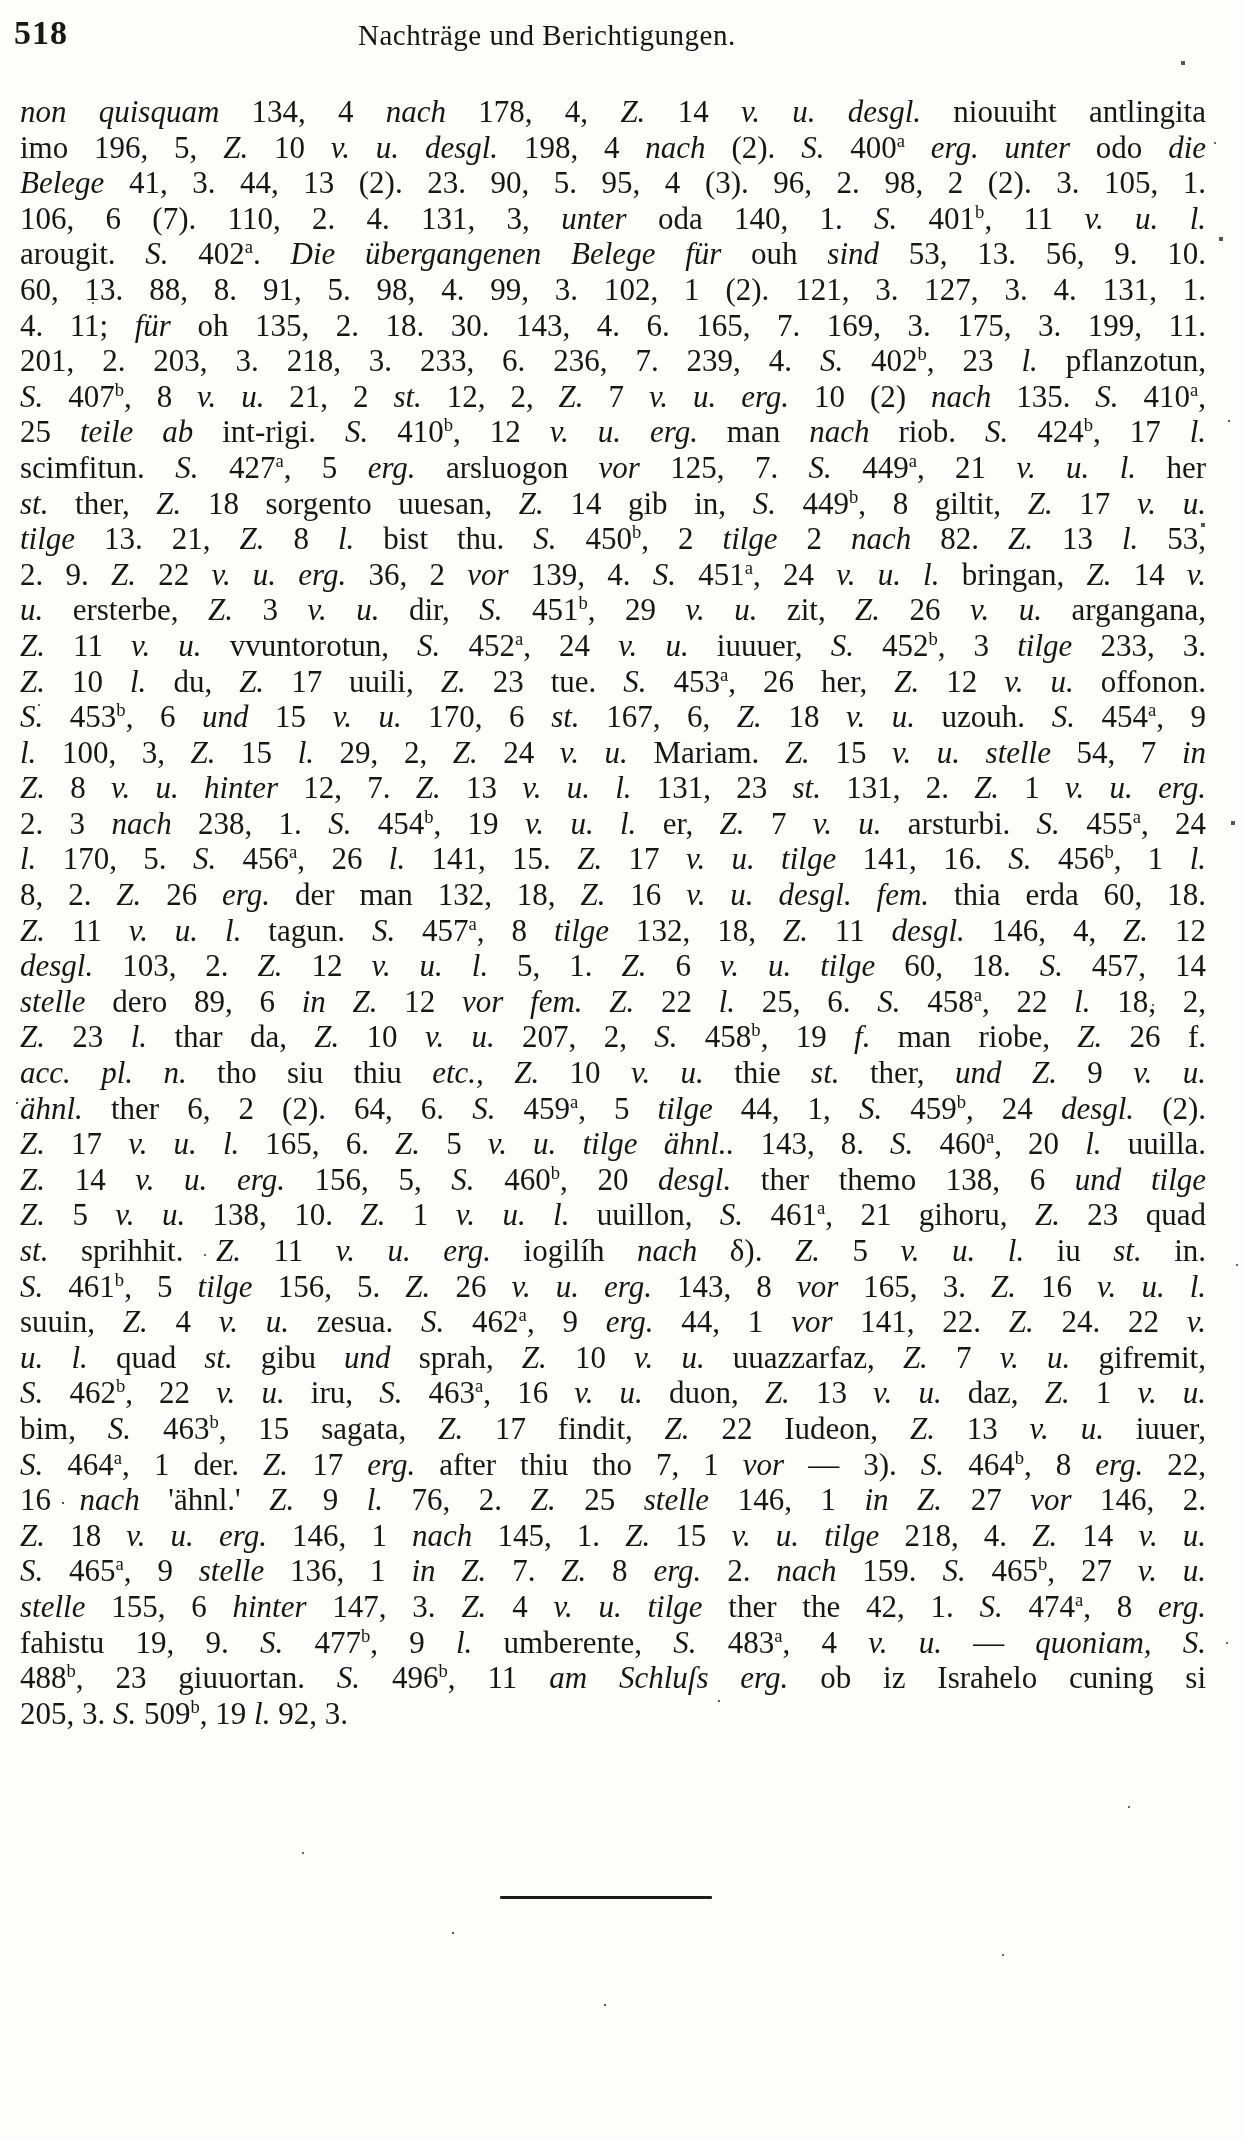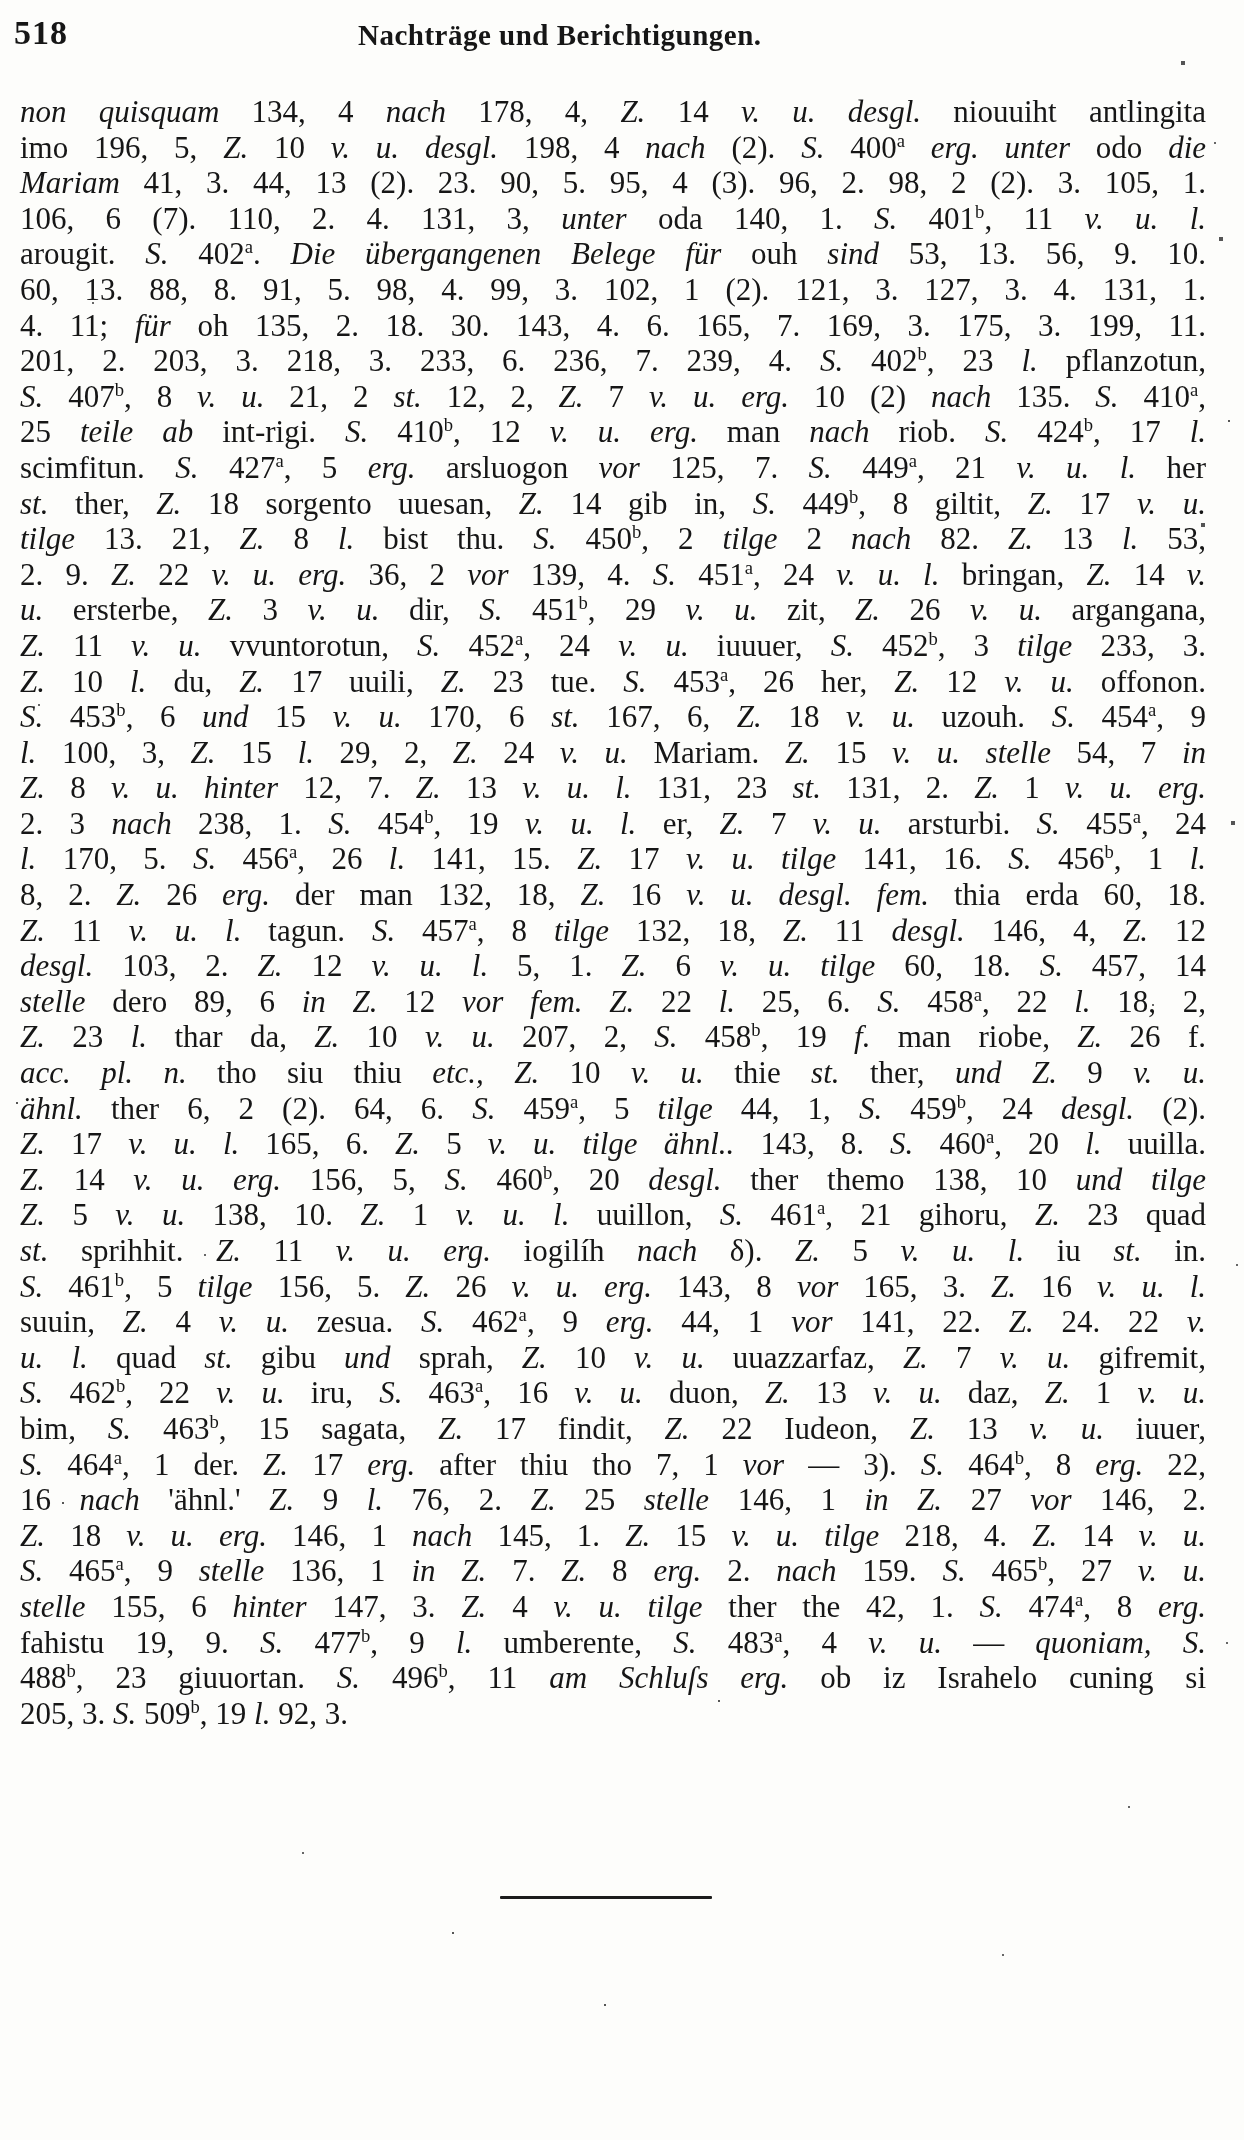--- a/index.html
+++ b/index.html
@@ -8,21 +8,21 @@
     background:#fdfdfb;color:#161616;
     font-family:"Liberation Serif","DejaVu Serif",serif;
   }
   .page{position:absolute;inset:0;}
   .page-number{
     position:absolute;left:14px;top:14px;
     font-size:34px;font-weight:bold;letter-spacing:1px;
   }
   .page-title{
     position:absolute;left:358px;top:19px;white-space:nowrap;
-    font-size:29px;font-weight:bold;letter-spacing:0.5px;
+    font-size:29px;font-weight:normal;letter-spacing:0.5px;
   }
   .text-block{
     position:absolute;left:20px;top:94px;width:1186px;
     font-size:31px;line-height:35.6px;
   }
   .line{
     height:35.6px;white-space:nowrap;overflow:visible;
     text-align:justify;text-align-last:justify;text-justify:inter-word;
   }
   .line.last{text-align-last:left;}
@@ -47,21 +47,21 @@
 </head>
 <body>
 
 <div class="page">
   <div class="speckles"></div>
   <div class="page-number">518</div>
   <div class="page-title">Nachträge und Berichtigungen.</div>
   <div class="text-block">
       <div class="line"><span class="seg-i">non quisquam </span><span class="seg-r">134, 4 </span><span class="seg-i">nach </span><span class="seg-r">178, 4, </span><span class="seg-i">Z. </span><span class="seg-r">14 </span><span class="seg-i">v. u. desgl. </span><span class="seg-r">niouuiht antlingita</span></div>
       <div class="line"><span class="seg-r">imo 196, 5, </span><span class="seg-i">Z. </span><span class="seg-r">10 </span><span class="seg-i">v. u. desgl. </span><span class="seg-r">198, 4 </span><span class="seg-i">nach </span><span class="seg-r">(2). </span><span class="seg-i">S. </span><span class="seg-r">400</span><span class="seg-s">a</span><span class="seg-r"> </span><span class="seg-i">erg. unter </span><span class="seg-r">odo </span><span class="seg-i">die</span></div>
-      <div class="line"><span class="seg-i">Mariam </span><span class="seg-r">41, 3. 44, 13 (2). 23. 90, 5. 95, 4 (3). 96, 2. 98, 2 (2). 3. 105, 1.</span></div>
+      <div class="line"><span class="seg-i">Belege </span><span class="seg-r">41, 3. 44, 13 (2). 23. 90, 5. 95, 4 (3). 96, 2. 98, 2 (2). 3. 105, 1.</span></div>
       <div class="line"><span class="seg-r">106, 6 (7). 110, 2. 4. 131, 3, </span><span class="seg-i">unter </span><span class="seg-r">oda 140, 1. </span><span class="seg-i">S. </span><span class="seg-r">401</span><span class="seg-s">b</span><span class="seg-r">, 11 </span><span class="seg-i">v. u. l.</span></div>
       <div class="line"><span class="seg-r">arougit. </span><span class="seg-i">S. </span><span class="seg-r">402</span><span class="seg-s">a</span><span class="seg-r">. </span><span class="seg-i">Die übergangenen Belege für </span><span class="seg-r">ouh </span><span class="seg-i">sind </span><span class="seg-r">53, 13. 56, 9. 10.</span></div>
       <div class="line"><span class="seg-r">60, 13. 88, 8. 91, 5. 98, 4. 99, 3. 102, 1 (2). 121, 3. 127, 3. 4. 131, 1.</span></div>
       <div class="line"><span class="seg-r">4. 11; </span><span class="seg-i">für </span><span class="seg-r">oh 135, 2. 18. 30. 143, 4. 6. 165, 7. 169, 3. 175, 3. 199, 11.</span></div>
       <div class="line"><span class="seg-r">201, 2. 203, 3. 218, 3. 233, 6. 236, 7. 239, 4. </span><span class="seg-i">S. </span><span class="seg-r">402</span><span class="seg-s">b</span><span class="seg-r">, 23 </span><span class="seg-i">l. </span><span class="seg-r">pflanzotun,</span></div>
       <div class="line"><span class="seg-i">S. </span><span class="seg-r">407</span><span class="seg-s">b</span><span class="seg-r">, 8 </span><span class="seg-i">v. u. </span><span class="seg-r">21, 2 </span><span class="seg-i">st. </span><span class="seg-r">12, 2, </span><span class="seg-i">Z. </span><span class="seg-r">7 </span><span class="seg-i">v. u. erg. </span><span class="seg-r">10 (2) </span><span class="seg-i">nach </span><span class="seg-r">135. </span><span class="seg-i">S. </span><span class="seg-r">410</span><span class="seg-s">a</span><span class="seg-r">,</span></div>
       <div class="line"><span class="seg-r">25 </span><span class="seg-i">teile ab </span><span class="seg-r">int-rigi. </span><span class="seg-i">S. </span><span class="seg-r">410</span><span class="seg-s">b</span><span class="seg-r">, 12 </span><span class="seg-i">v. u. erg. </span><span class="seg-r">man </span><span class="seg-i">nach </span><span class="seg-r">riob. </span><span class="seg-i">S. </span><span class="seg-r">424</span><span class="seg-s">b</span><span class="seg-r">, 17 </span><span class="seg-i">l.</span></div>
       <div class="line"><span class="seg-r">scimfitun. </span><span class="seg-i">S. </span><span class="seg-r">427</span><span class="seg-s">a</span><span class="seg-r">, 5 </span><span class="seg-i">erg. </span><span class="seg-r">arsluogon </span><span class="seg-i">vor </span><span class="seg-r">125, 7. </span><span class="seg-i">S. </span><span class="seg-r">449</span><span class="seg-s">a</span><span class="seg-r">, 21 </span><span class="seg-i">v. u. l. </span><span class="seg-r">her</span></div>
       <div class="line"><span class="seg-i">st. </span><span class="seg-r">ther, </span><span class="seg-i">Z. </span><span class="seg-r">18 sorgento uuesan, </span><span class="seg-i">Z. </span><span class="seg-r">14 gib in, </span><span class="seg-i">S. </span><span class="seg-r">449</span><span class="seg-s">b</span><span class="seg-r">, 8 giltit, </span><span class="seg-i">Z. </span><span class="seg-r">17 </span><span class="seg-i">v. u.</span></div>
       <div class="line"><span class="seg-i">tilge </span><span class="seg-r">13. 21, </span><span class="seg-i">Z. </span><span class="seg-r">8 </span><span class="seg-i">l. </span><span class="seg-r">bist thu. </span><span class="seg-i">S. </span><span class="seg-r">450</span><span class="seg-s">b</span><span class="seg-r">, 2 </span><span class="seg-i">tilge </span><span class="seg-r">2 </span><span class="seg-i">nach </span><span class="seg-r">82. </span><span class="seg-i">Z. </span><span class="seg-r">13 </span><span class="seg-i">l. </span><span class="seg-r">53,</span></div>
@@ -75,21 +75,21 @@
       <div class="line"><span class="seg-r">2. 3 </span><span class="seg-i">nach </span><span class="seg-r">238, 1. </span><span class="seg-i">S. </span><span class="seg-r">454</span><span class="seg-s">b</span><span class="seg-r">, 19 </span><span class="seg-i">v. u. l. </span><span class="seg-r">er, </span><span class="seg-i">Z. </span><span class="seg-r">7 </span><span class="seg-i">v. u. </span><span class="seg-r">arsturbi. </span><span class="seg-i">S. </span><span class="seg-r">455</span><span class="seg-s">a</span><span class="seg-r">, 24</span></div>
       <div class="line"><span class="seg-i">l. </span><span class="seg-r">170, 5. </span><span class="seg-i">S. </span><span class="seg-r">456</span><span class="seg-s">a</span><span class="seg-r">, 26 </span><span class="seg-i">l. </span><span class="seg-r">141, 15. </span><span class="seg-i">Z. </span><span class="seg-r">17 </span><span class="seg-i">v. u. tilge </span><span class="seg-r">141, 16. </span><span class="seg-i">S. </span><span class="seg-r">456</span><span class="seg-s">b</span><span class="seg-r">, 1 </span><span class="seg-i">l.</span></div>
       <div class="line"><span class="seg-r">8, 2. </span><span class="seg-i">Z. </span><span class="seg-r">26 </span><span class="seg-i">erg. </span><span class="seg-r">der man 132, 18, </span><span class="seg-i">Z. </span><span class="seg-r">16 </span><span class="seg-i">v. u. desgl. fem. </span><span class="seg-r">thia erda 60, 18.</span></div>
       <div class="line"><span class="seg-i">Z. </span><span class="seg-r">11 </span><span class="seg-i">v. u. l. </span><span class="seg-r">tagun. </span><span class="seg-i">S. </span><span class="seg-r">457</span><span class="seg-s">a</span><span class="seg-r">, 8 </span><span class="seg-i">tilge </span><span class="seg-r">132, 18, </span><span class="seg-i">Z. </span><span class="seg-r">11 </span><span class="seg-i">desgl. </span><span class="seg-r">146, 4, </span><span class="seg-i">Z. </span><span class="seg-r">12</span></div>
       <div class="line"><span class="seg-i">desgl. </span><span class="seg-r">103, 2. </span><span class="seg-i">Z. </span><span class="seg-r">12 </span><span class="seg-i">v. u. l. </span><span class="seg-r">5, 1. </span><span class="seg-i">Z. </span><span class="seg-r">6 </span><span class="seg-i">v. u. tilge </span><span class="seg-r">60, 18. </span><span class="seg-i">S. </span><span class="seg-r">457, 14</span></div>
       <div class="line"><span class="seg-i">stelle </span><span class="seg-r">dero 89, 6 </span><span class="seg-i">in </span><span class="seg-i">Z. </span><span class="seg-r">12 </span><span class="seg-i">vor fem. </span><span class="seg-i">Z. </span><span class="seg-r">22 </span><span class="seg-i">l. </span><span class="seg-r">25, 6. </span><span class="seg-i">S. </span><span class="seg-r">458</span><span class="seg-s">a</span><span class="seg-r">, 22 </span><span class="seg-i">l. </span><span class="seg-r">18, 2,</span></div>
       <div class="line"><span class="seg-i">Z. </span><span class="seg-r">23 </span><span class="seg-i">l. </span><span class="seg-r">thar da, </span><span class="seg-i">Z. </span><span class="seg-r">10 </span><span class="seg-i">v. u. </span><span class="seg-r">207, 2, </span><span class="seg-i">S. </span><span class="seg-r">458</span><span class="seg-s">b</span><span class="seg-r">, 19 </span><span class="seg-i">f. </span><span class="seg-r">man riobe, </span><span class="seg-i">Z. </span><span class="seg-r">26 f.</span></div>
       <div class="line"><span class="seg-i">acc. pl. n. </span><span class="seg-r">tho siu thiu </span><span class="seg-i">etc., </span><span class="seg-i">Z. </span><span class="seg-r">10 </span><span class="seg-i">v. u. </span><span class="seg-r">thie </span><span class="seg-i">st. </span><span class="seg-r">ther, </span><span class="seg-i">und </span><span class="seg-i">Z. </span><span class="seg-r">9 </span><span class="seg-i">v. u.</span></div>
       <div class="line"><span class="seg-i">ähnl. </span><span class="seg-r">ther 6, 2 (2). 64, 6. </span><span class="seg-i">S. </span><span class="seg-r">459</span><span class="seg-s">a</span><span class="seg-r">, 5 </span><span class="seg-i">tilge </span><span class="seg-r">44, 1, </span><span class="seg-i">S. </span><span class="seg-r">459</span><span class="seg-s">b</span><span class="seg-r">, 24 </span><span class="seg-i">desgl. </span><span class="seg-r">(2).</span></div>
       <div class="line"><span class="seg-i">Z. </span><span class="seg-r">17 </span><span class="seg-i">v. u. l. </span><span class="seg-r">165, 6. </span><span class="seg-i">Z. </span><span class="seg-r">5 </span><span class="seg-i">v. u. tilge ähnl.. </span><span class="seg-r">143, 8. </span><span class="seg-i">S. </span><span class="seg-r">460</span><span class="seg-s">a</span><span class="seg-r">, 20 </span><span class="seg-i">l. </span><span class="seg-r">uuilla.</span></div>
-      <div class="line"><span class="seg-i">Z. </span><span class="seg-r">14 </span><span class="seg-i">v. u. erg. </span><span class="seg-r">156, 5, </span><span class="seg-i">S. </span><span class="seg-r">460</span><span class="seg-s">b</span><span class="seg-r">, 20 </span><span class="seg-i">desgl. </span><span class="seg-r">ther themo 138, 10 </span><span class="seg-i">und tilge</span></div>
+      <div class="line"><span class="seg-i">Z. </span><span class="seg-r">14 </span><span class="seg-i">v. u. erg. </span><span class="seg-r">156, 5, </span><span class="seg-i">S. </span><span class="seg-r">460</span><span class="seg-s">b</span><span class="seg-r">, 20 </span><span class="seg-i">desgl. </span><span class="seg-r">ther themo 138, 6 </span><span class="seg-i">und tilge</span></div>
       <div class="line"><span class="seg-i">Z. </span><span class="seg-r">5 </span><span class="seg-i">v. u. </span><span class="seg-r">138, 10. </span><span class="seg-i">Z. </span><span class="seg-r">1 </span><span class="seg-i">v. u. l. </span><span class="seg-r">uuillon, </span><span class="seg-i">S. </span><span class="seg-r">461</span><span class="seg-s">a</span><span class="seg-r">, 21 gihoru, </span><span class="seg-i">Z. </span><span class="seg-r">23 quad</span></div>
       <div class="line"><span class="seg-i">st. </span><span class="seg-r">sprihhit. </span><span class="seg-i">Z. </span><span class="seg-r">11 </span><span class="seg-i">v. u. erg. </span><span class="seg-r">iogilíh </span><span class="seg-i">nach </span><span class="seg-r">δ). </span><span class="seg-i">Z. </span><span class="seg-r">5 </span><span class="seg-i">v. u. l. </span><span class="seg-r">iu </span><span class="seg-i">st. </span><span class="seg-r">in.</span></div>
       <div class="line"><span class="seg-i">S. </span><span class="seg-r">461</span><span class="seg-s">b</span><span class="seg-r">, 5 </span><span class="seg-i">tilge </span><span class="seg-r">156, 5. </span><span class="seg-i">Z. </span><span class="seg-r">26 </span><span class="seg-i">v. u. erg. </span><span class="seg-r">143, 8 </span><span class="seg-i">vor </span><span class="seg-r">165, 3. </span><span class="seg-i">Z. </span><span class="seg-r">16 </span><span class="seg-i">v. u. l.</span></div>
       <div class="line"><span class="seg-r">suuin, </span><span class="seg-i">Z. </span><span class="seg-r">4 </span><span class="seg-i">v. u. </span><span class="seg-r">zesua. </span><span class="seg-i">S. </span><span class="seg-r">462</span><span class="seg-s">a</span><span class="seg-r">, 9 </span><span class="seg-i">erg. </span><span class="seg-r">44, 1 </span><span class="seg-i">vor </span><span class="seg-r">141, 22. </span><span class="seg-i">Z. </span><span class="seg-r">24. 22 </span><span class="seg-i">v.</span></div>
       <div class="line"><span class="seg-i">u. l. </span><span class="seg-r">quad </span><span class="seg-i">st. </span><span class="seg-r">gibu </span><span class="seg-i">und </span><span class="seg-r">sprah, </span><span class="seg-i">Z. </span><span class="seg-r">10 </span><span class="seg-i">v. u. </span><span class="seg-r">uuazzarfaz, </span><span class="seg-i">Z. </span><span class="seg-r">7 </span><span class="seg-i">v. u. </span><span class="seg-r">gifremit,</span></div>
       <div class="line"><span class="seg-i">S. </span><span class="seg-r">462</span><span class="seg-s">b</span><span class="seg-r">, 22 </span><span class="seg-i">v. u. </span><span class="seg-r">iru, </span><span class="seg-i">S. </span><span class="seg-r">463</span><span class="seg-s">a</span><span class="seg-r">, 16 </span><span class="seg-i">v. u. </span><span class="seg-r">duon, </span><span class="seg-i">Z. </span><span class="seg-r">13 </span><span class="seg-i">v. u. </span><span class="seg-r">daz, </span><span class="seg-i">Z. </span><span class="seg-r">1 </span><span class="seg-i">v. u.</span></div>
       <div class="line"><span class="seg-r">bim, </span><span class="seg-i">S. </span><span class="seg-r">463</span><span class="seg-s">b</span><span class="seg-r">, 15 sagata, </span><span class="seg-i">Z. </span><span class="seg-r">17 findit, </span><span class="seg-i">Z. </span><span class="seg-r">22 Iudeon, </span><span class="seg-i">Z. </span><span class="seg-r">13 </span><span class="seg-i">v. u. </span><span class="seg-r">iuuer,</span></div>
       <div class="line"><span class="seg-i">S. </span><span class="seg-r">464</span><span class="seg-s">a</span><span class="seg-r">, 1 der. </span><span class="seg-i">Z. </span><span class="seg-r">17 </span><span class="seg-i">erg. </span><span class="seg-r">after thiu tho 7, 1 </span><span class="seg-i">vor </span><span class="seg-r">— 3). </span><span class="seg-i">S. </span><span class="seg-r">464</span><span class="seg-s">b</span><span class="seg-r">, 8 </span><span class="seg-i">erg. </span><span class="seg-r">22,</span></div>
       <div class="line"><span class="seg-r">16 </span><span class="seg-i">nach </span><span class="seg-r">'ähnl.' </span><span class="seg-i">Z. </span><span class="seg-r">9 </span><span class="seg-i">l. </span><span class="seg-r">76, 2. </span><span class="seg-i">Z. </span><span class="seg-r">25 </span><span class="seg-i">stelle </span><span class="seg-r">146, 1 </span><span class="seg-i">in </span><span class="seg-i">Z. </span><span class="seg-r">27 </span><span class="seg-i">vor </span><span class="seg-r">146, 2.</span></div>
       <div class="line"><span class="seg-i">Z. </span><span class="seg-r">18 </span><span class="seg-i">v. u. erg. </span><span class="seg-r">146, 1 </span><span class="seg-i">nach </span><span class="seg-r">145, 1. </span><span class="seg-i">Z. </span><span class="seg-r">15 </span><span class="seg-i">v. u. tilge </span><span class="seg-r">218, 4. </span><span class="seg-i">Z. </span><span class="seg-r">14 </span><span class="seg-i">v. u.</span></div>

